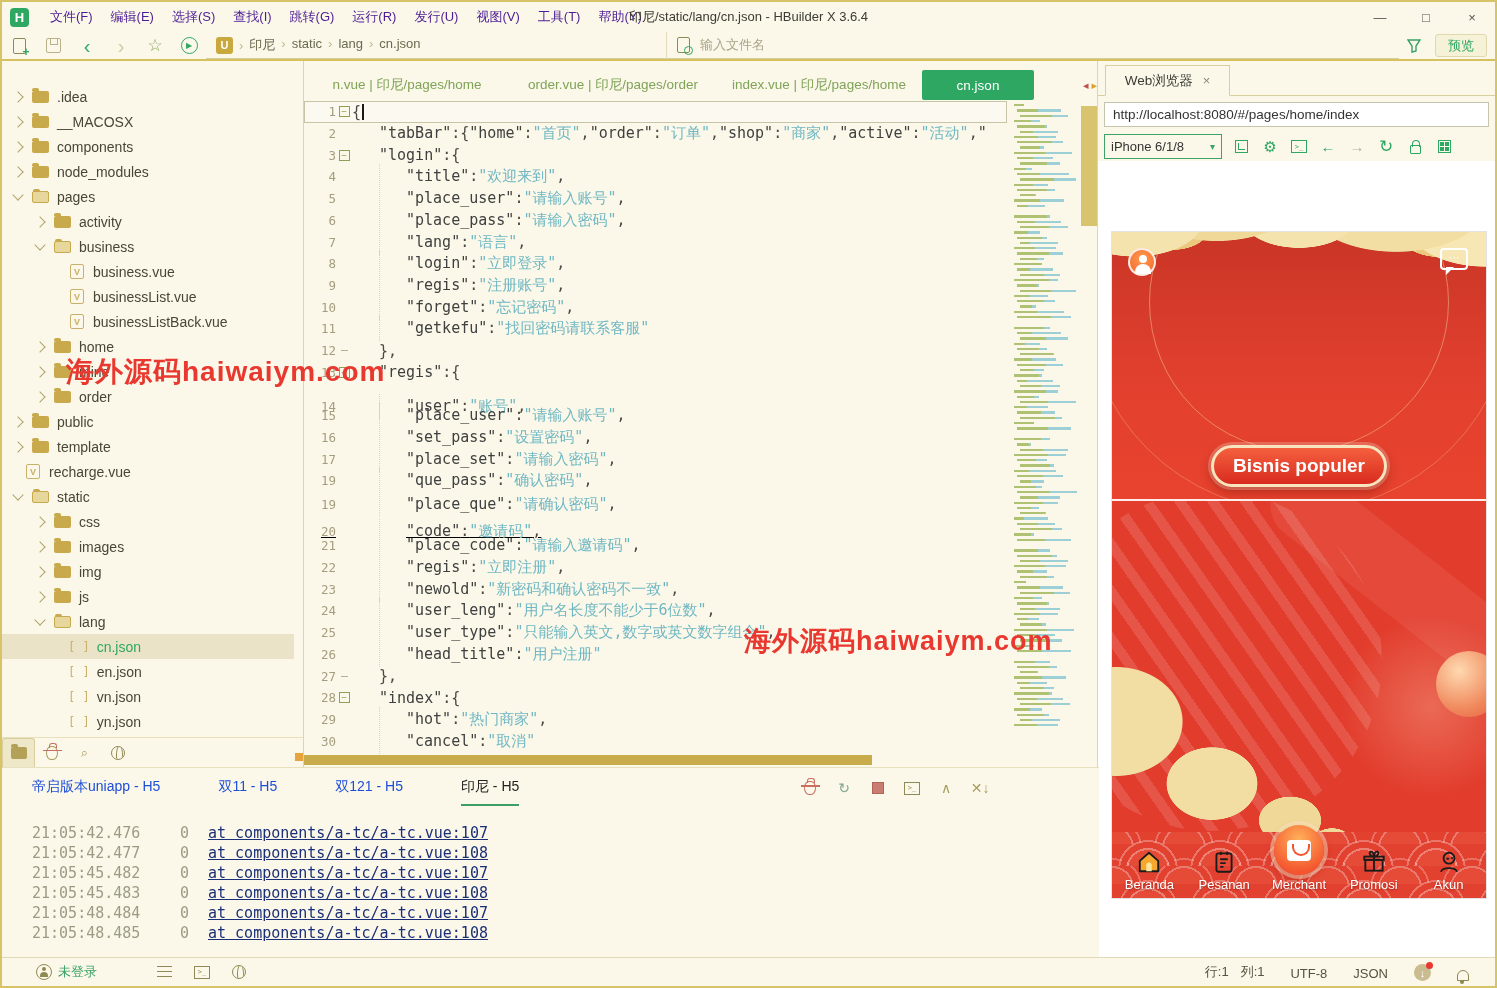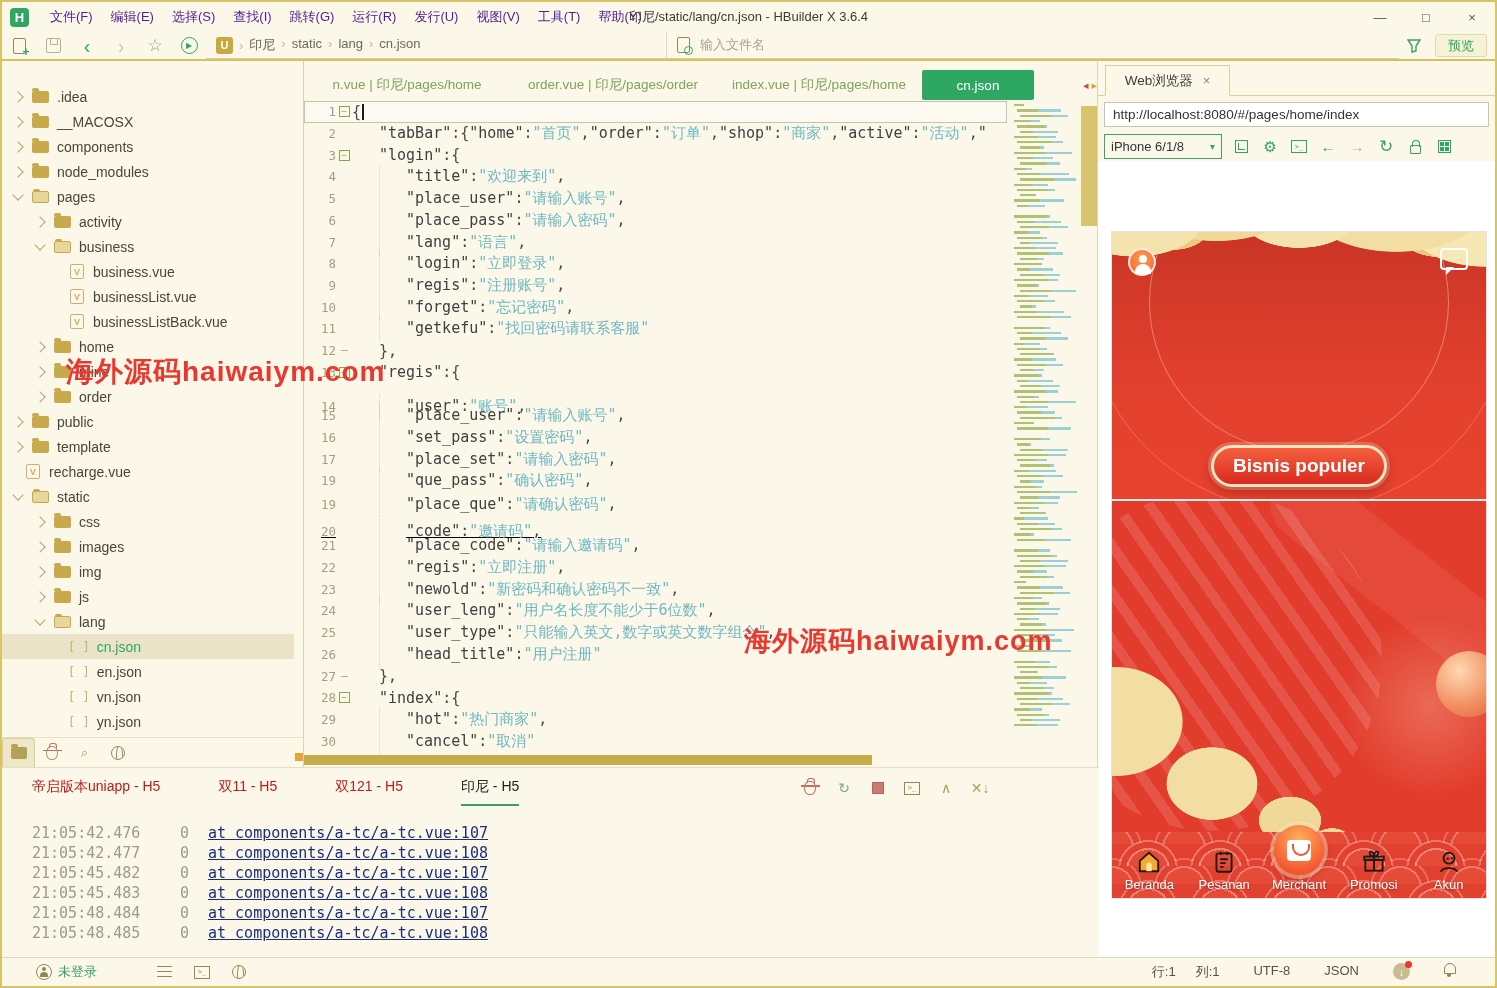--- a/index.html
+++ b/index.html
@@ -134,21 +134,21 @@
      background-size:72px 40px;background-position:0 -6px,36px 12px}
   .pnav-items{position:absolute;inset:0;display:flex}
   .pitem{flex:1;display:flex;flex-direction:column;align-items:center;justify-content:flex-end;padding-bottom:6px;color:#fff;font-size:13px;text-shadow:0 1px 2px rgba(90,10,5,.5)}
   .pitem svg{width:26px;height:26px;margin-bottom:2px}
   .mcircle{width:50px;height:50px;border-radius:50%;background:radial-gradient(circle at 50% 28%,#FFB05A,#F4552E 75%);box-shadow:0 0 0 4px rgba(255,235,200,.45),0 3px 8px rgba(120,10,5,.4);margin:-26px 0 2px;display:flex;align-items:center;justify-content:center}
   .bagw{width:24px;height:21px;background:#fff;border-radius:4px;position:relative}
   .bagw::before{content:"";position:absolute;left:5px;top:4px;width:14px;height:10px;border:2.5px solid #F4552E;border-top:none;border-radius:0 0 10px 10px}
   
   .console{position:absolute;left:0;top:765px;width:1097px;height:192px;border-top:1px solid #E6E0BC;background:#FBF8E9}
   .ctabs{position:absolute;top:10px;left:30px;display:flex;gap:58px}
-  .ctab{font-size:14px;color:#b91c1c;padding-bottom:8px}
+  .ctab{font-size:14px;color:#1d4ed8;padding-bottom:8px}
   .ctab.active{border-bottom:2px solid #3aa065;color:#222}
   .cicons{position:absolute;top:12px;right:110px;display:flex;gap:16px;align-items:center}
   .cic2{width:18px;display:flex;align-items:center;justify-content:center;font-size:14px}
   .ic-bug{width:12px;height:14px;border:1.5px solid #CB6E62;border-radius:50%/60%;position:relative}
   .ic-bug::before{content:"";position:absolute;left:-4px;top:3px;width:19px;height:1.5px;background:#CB6E62}
   .ic-bug::after{content:"";position:absolute;left:2px;top:-4px;width:6px;height:4px;border:1.5px solid #CB6E62;border-bottom:none;border-radius:3px 3px 0 0}
   .ic-stop{width:12px;height:12px;background:#C97C72;border:1px solid #B26459}
   .logs{position:absolute;top:55px;left:30px;font-family:"DejaVu Sans Mono",monospace;font-size:15px}
   .logrow{height:20px;display:flex;align-items:center}
   .logrow .t{color:#9C9C85;width:148px}
@@ -156,21 +156,21 @@
   .logrow a{color:#1B2F78;text-decoration:underline}
   
   .statusbar{position:absolute;left:0;right:0;bottom:0;height:29px;border-top:1px solid #E0D9B5;background:#FBF8E9;display:flex;align-items:center;font-size:13px;color:#55533f}
   .ic-person{width:16px;height:16px;border:1.5px solid #8F8A55;border-radius:50%;position:relative;margin:0 6px 0 34px}
   .ic-person::before{content:"";position:absolute;left:4.5px;top:2px;width:4px;height:4px;border-radius:50%;background:#8F8A55}
   .ic-person::after{content:"";position:absolute;left:2.5px;top:7px;width:8px;height:5px;border-radius:4px 4px 0 0;background:#8F8A55}
   .login-txt{color:#3aa065}
   .ic-list{width:15px;height:12px;margin-left:60px;background:repeating-linear-gradient(#8F8A55 0 1.5px,transparent 1.5px 5px);position:relative}
   .ic-globe{width:14px;height:14px;border:1.5px solid #8F8A55;border-radius:50%;position:relative;overflow:hidden}
   .ic-globe::before{content:"";position:absolute;left:4px;top:-2px;width:5px;height:18px;border:1px solid #8F8A55;border-radius:50%}
-  .sb-right{margin-left:auto;display:flex;align-items:flex-start;gap:34px;padding-right:39px}
+  .sb-right{margin-left:auto;display:flex;align-items:flex-end;gap:26px;padding-right:26px}
   .ic-dl{width:17px;height:17px;border-radius:50%;background:#C9BC91;color:#fff;font-size:11px;display:flex;align-items:center;justify-content:center;position:relative}
   .ic-dl::after{content:"";position:absolute;right:-2px;top:-2px;width:7px;height:7px;border-radius:50%;background:#E8382F}
   .ic-bell{width:12px;height:11px;border:1.5px solid #8F8A55;border-radius:6px 6px 0 0;position:relative}
   .ic-bell::after{content:"";position:absolute;left:2px;bottom:-4px;width:4px;height:3px;border-radius:0 0 3px 3px;background:#8F8A55}
   .fun-svg,.ic-funnel svg{display:block}
 </style>
 </head>
 <body>
 
 <div class="window">

